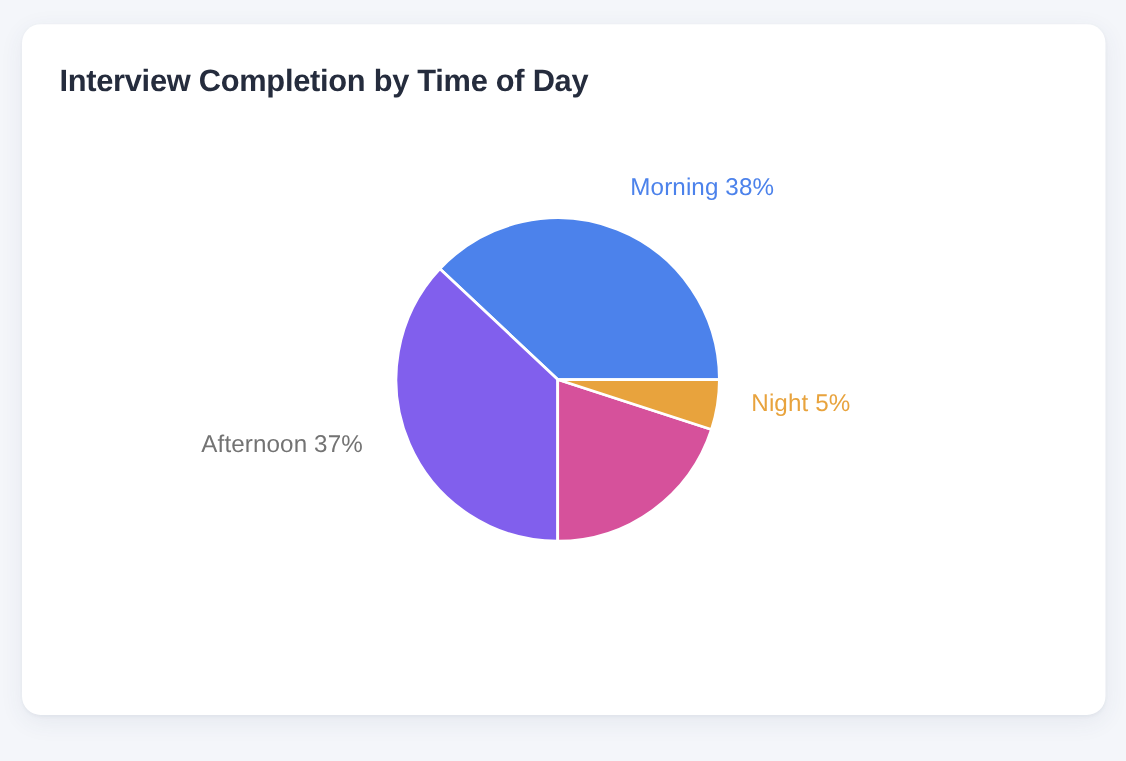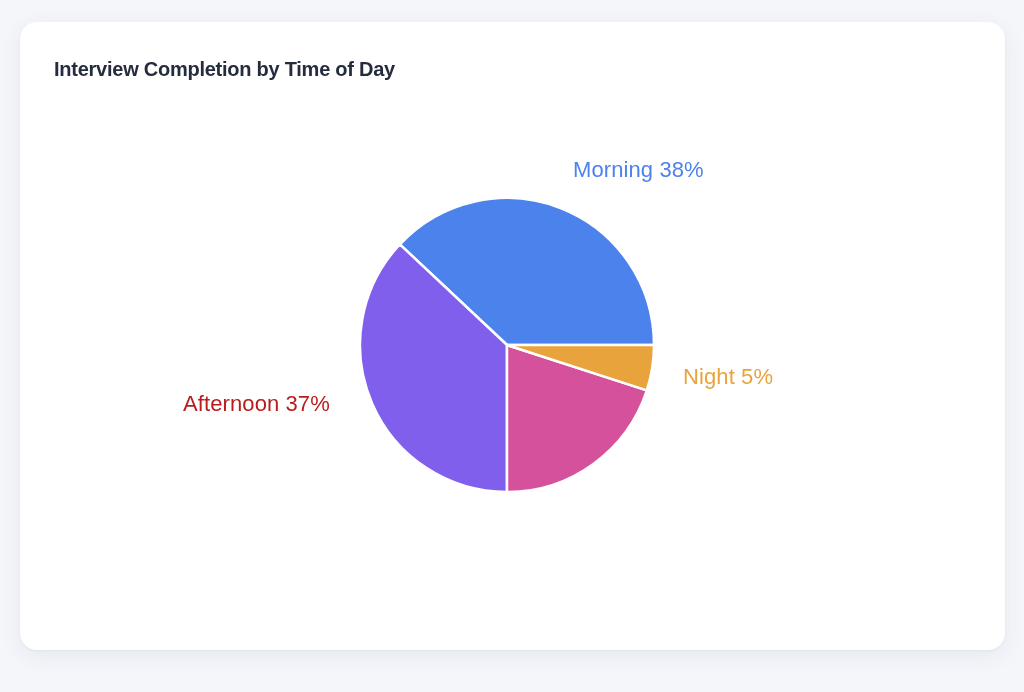--- a/index.html
+++ b/index.html
@@ -35,21 +35,21 @@
                 0 1px 3px rgba(56, 70, 104, 0.05);
     box-sizing: border-box;
     overflow: hidden;
   }
 
   
   .card-title {
     position: absolute;
     left: 34px;
     top: 36px;
-    font-size: 20px;
+    font-size: 28px;
     font-weight: bold;
     color: #252c3d;
     letter-spacing: -0.25px;
     white-space: nowrap;
   }
 
   
   .chart-area {
     position: absolute;
     left: 0;
@@ -70,23 +70,23 @@
   
   .slice-label {
     position: absolute;
     font-size: 22px;
     font-weight: normal;
     white-space: nowrap;
     letter-spacing: 0.1px;
     line-height: 1;
   }
   .slice-label.lbl-morning   { left: 553px; top: 137px; color: #4c82eb; }
-  .slice-label.lbl-night     { left: 663px; top: 344px; color: #e8a33d; }
+  .slice-label.lbl-night     { left: 663px; top: 334px; color: #e8a33d; }
   .slice-label.lbl-evening   { left: 592px; top: 445px; color: #d6519b; }
-  .slice-label.lbl-afternoon { left: 163px; top: 371px; color: #b91c1c; text-align: center; }
+  .slice-label.lbl-afternoon { left: 163px; top: 371px; color: #737373; text-align: center; }
 
   
   .chart-footnote {
     position: absolute;
     left: 0;
     top: 557px;
     width: 985px;
     text-align: center;
     font-size: 19.5px;
     color: #5a6478;

